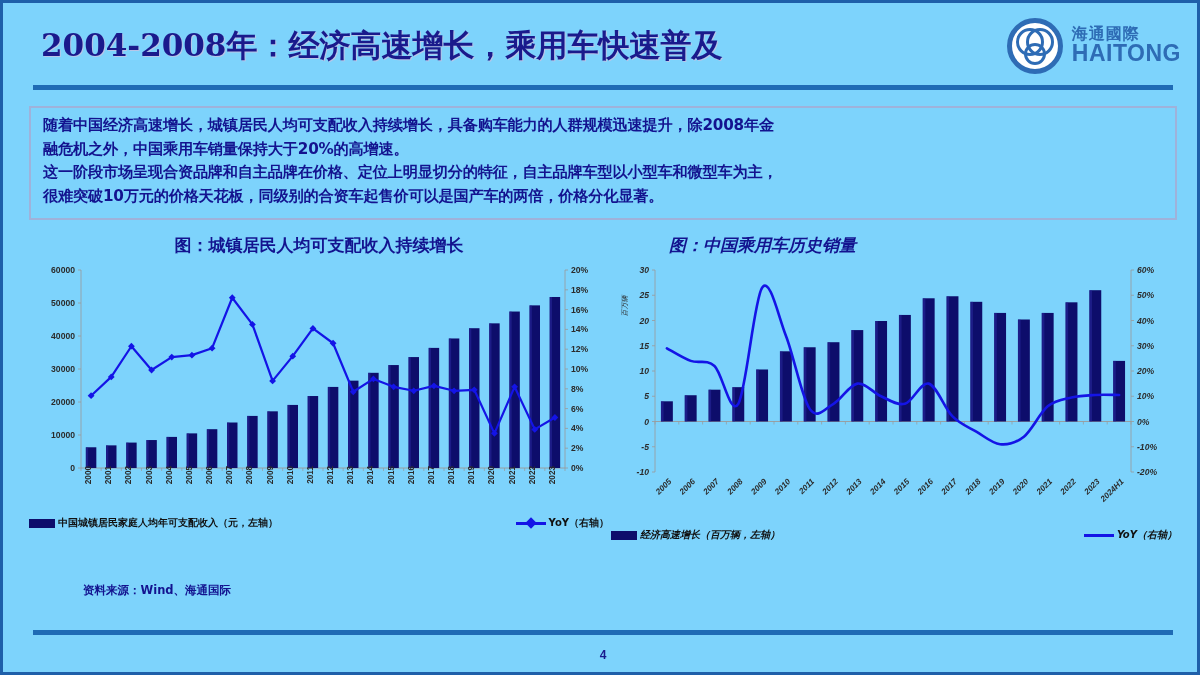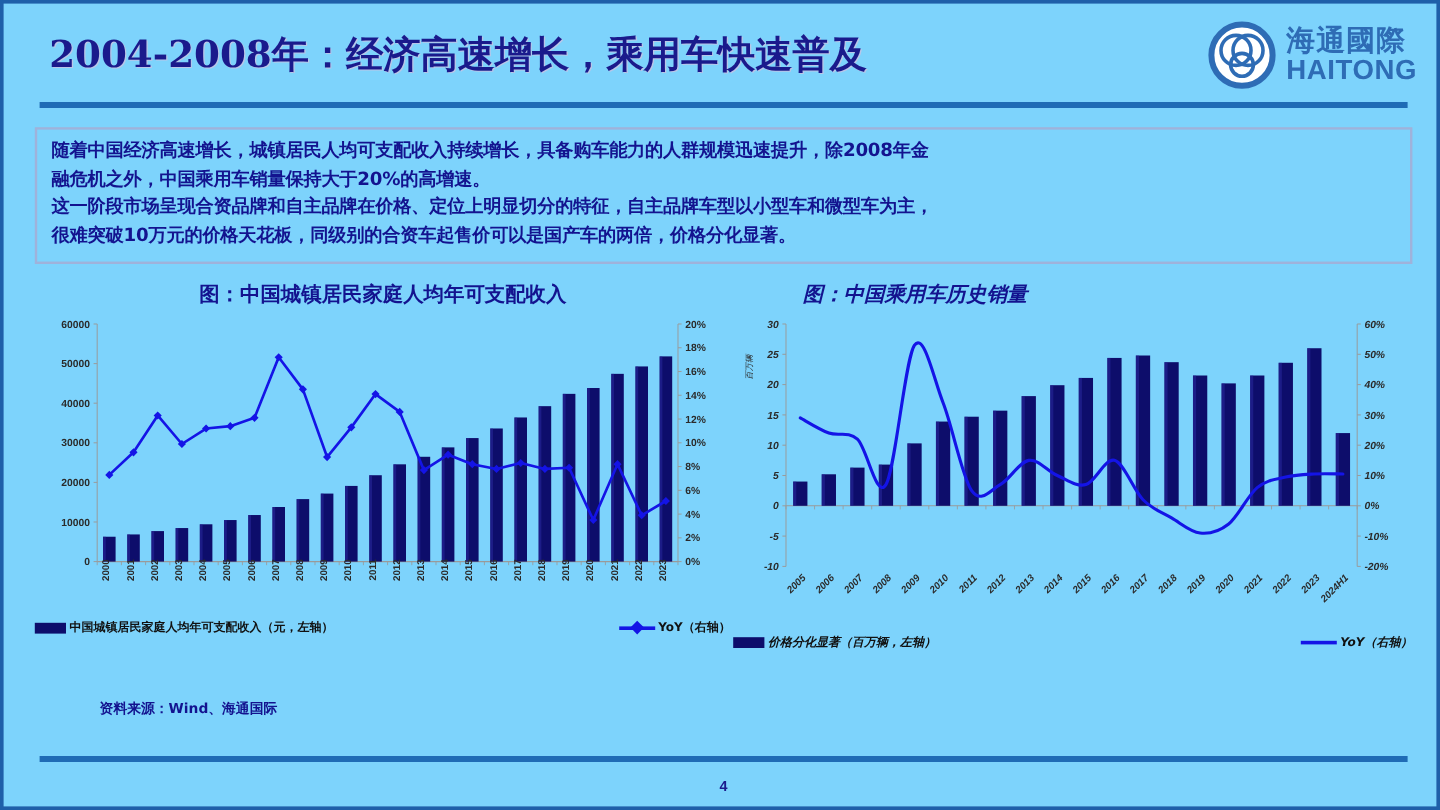--- a/index.html
+++ b/index.html
@@ -48,21 +48,21 @@
   }
   #logo-mark::before { width: 22px; height: 22px; left: 4px; top: 5px; }
   #logo-mark::after  { width: 22px; height: 22px; right: 4px; top: 5px; }
   #logo-mark i {
     position: absolute; width: 22px; height: 22px; left: 50%;
     margin-left: -11px; bottom: 4px;
     border: 3px solid #2e6cb5; border-radius: 50%;
   }
   #logo-text { line-height: 1.02; }
   #logo-cn {
-    font-size: 24px; font-weight: 700; color: #2e6cb5; letter-spacing: 1px;
+    font-size: 16px; font-weight: 700; color: #2e6cb5; letter-spacing: 1px;
     font-family: "DejaVu Sans", sans-serif;
   }
   #logo-en {
     font-size: 23px; font-weight: 800; color: #2e6cb5; letter-spacing: 0.5px;
     font-family: "Liberation Sans", sans-serif;
   }
 
   
   #summary-box {
     position: absolute; left: 26px; top: 103px; width: 1148px; height: 114px;
@@ -168,21 +168,21 @@
   </div>
 
   <div id="summary-box">
     <div class="summary-line">随着中国经济高速增长，城镇居民人均可支配收入持续增长，具备购车能力的人群规模迅速提升，除2008年金</div>
     <div class="summary-line">融危机之外，中国乘用车销量保持大于20%的高增速。</div>
     <div class="summary-line">这一阶段市场呈现合资品牌和自主品牌在价格、定位上明显切分的特征，自主品牌车型以小型车和微型车为主，</div>
     <div class="summary-line">很难突破10万元的价格天花板，同级别的合资车起售价可以是国产车的两倍，价格分化显著。</div>
   </div>
 
   <div class="chart-panel" id="panel-left">
-    <div class="chart-title">图：中国城镇居民家庭人均年可支配收入</div>
+    <div class="chart-title">图：城镇居民人均可支配收入持续增长</div>
     <div class="plot-wrap">
       <svg id="svg-left" width="580" height="270" viewBox="0 0 580 270">
           <line x1="52" y1="10" x2="52" y2="208" stroke="#9a9a9a" stroke-width="0.8"></line>
           <line x1="536" y1="10" x2="536" y2="208" stroke="#9a9a9a" stroke-width="0.8"></line>
           <line x1="52" y1="208" x2="536" y2="208" stroke="#9a9a9a" stroke-width="0.9"></line>
           <line x1="49" y1="208" x2="52" y2="208" stroke="#9a9a9a" stroke-width="0.8"></line>
           <text x="46" y="211" text-anchor="end" class="axis-txt">0</text>
           <line x1="49" y1="175" x2="52" y2="175" stroke="#9a9a9a" stroke-width="0.8"></line>
           <text x="46" y="178" text-anchor="end" class="axis-txt">10000</text>
           <line x1="49" y1="142" x2="52" y2="142" stroke="#9a9a9a" stroke-width="0.8"></line>
@@ -477,21 +477,21 @@
           <text x="0" y="0" text-anchor="end" transform="translate(465.5,222) rotate(-45)" class="axis-txt-sm">2022</text>
           <text x="0" y="0" text-anchor="end" transform="translate(489.3,222) rotate(-45)" class="axis-txt-sm">2023</text>
           <text x="0" y="0" text-anchor="end" transform="translate(513.0999999999999,222) rotate(-45)" class="axis-txt-sm">2024H1</text>
           <path d="M55.9,88.27499999999999 C59.86666666666667,90.37916666666666 71.76666666666667,97.95416666666665 79.7,100.89999999999999 C87.63333333333334,103.84583333333333 95.56666666666666,98.79583333333332 103.5,105.94999999999999 C111.43333333333334,113.10416666666666 119.36666666666667,156.8708333333333 127.30000000000001,143.825 C135.23333333333335,130.77916666666667 143.16666666666666,39.037500000000016 151.1,27.67500000000001 C159.03333333333333,16.312500000000007 166.96666666666667,55.449999999999974 174.9,75.64999999999998 C182.83333333333334,95.84999999999998 190.76666666666668,137.5125 198.70000000000002,148.875 C206.63333333333335,160.2375 214.56666666666666,148.03333333333333 222.5,143.825 C230.43333333333334,139.61666666666665 238.36666666666667,124.8875 246.3,123.625 C254.23333333333335,122.3625 262.1666666666667,132.88333333333333 270.1,136.25 C278.03333333333336,139.61666666666667 285.96666666666664,145.92916666666665 293.9,143.825 C301.8333333333333,141.72083333333333 309.76666666666665,121.52083333333333 317.7,123.625 C325.6333333333333,125.72916666666667 333.56666666666666,148.45416666666665 341.5,156.45 C349.43333333333334,164.44583333333333 357.3666666666667,166.97083333333333 365.3,171.6 C373.23333333333335,176.22916666666666 381.16666666666663,183.38333333333333 389.09999999999997,184.225 C397.0333333333333,185.06666666666666 404.96666666666664,182.9625 412.9,176.65 C420.8333333333333,170.3375 428.76666666666665,152.87291666666667 436.7,146.35 C444.6333333333333,139.82708333333332 452.56666666666666,139.40625 460.5,137.5125 C468.43333333333334,135.61874999999998 476.3666666666667,135.40833333333333 484.3,134.9875 C492.23333333333335,134.5666666666667 504.1333333333333,134.9875 508.09999999999997,134.9875" fill="none" stroke="#1414e6" stroke-width="2.6" stroke-linejoin="round" stroke-linecap="round"></path>
           <text x="0" y="0" transform="translate(16,46) rotate(-90)" text-anchor="middle" class="ylab-rot">百万辆</text>
         </svg>
     </div>
     <div class="legend-row" id="legend-right">
       <span class="legend-item">
         <span class="swatch-bar"></span>
-        <span>价格分化显著（百万辆，左轴）</span>
+        <span>经济高速增长（百万辆，左轴）</span>
       </span>
       <span class="legend-item">
         <span class="swatch-line"></span>
         <span>YoY（右轴）</span>
       </span>
     </div>
   </div>
 
   <div id="source-note">资料来源：Wind、海通国际</div>
   <div id="footer-rule"></div>

